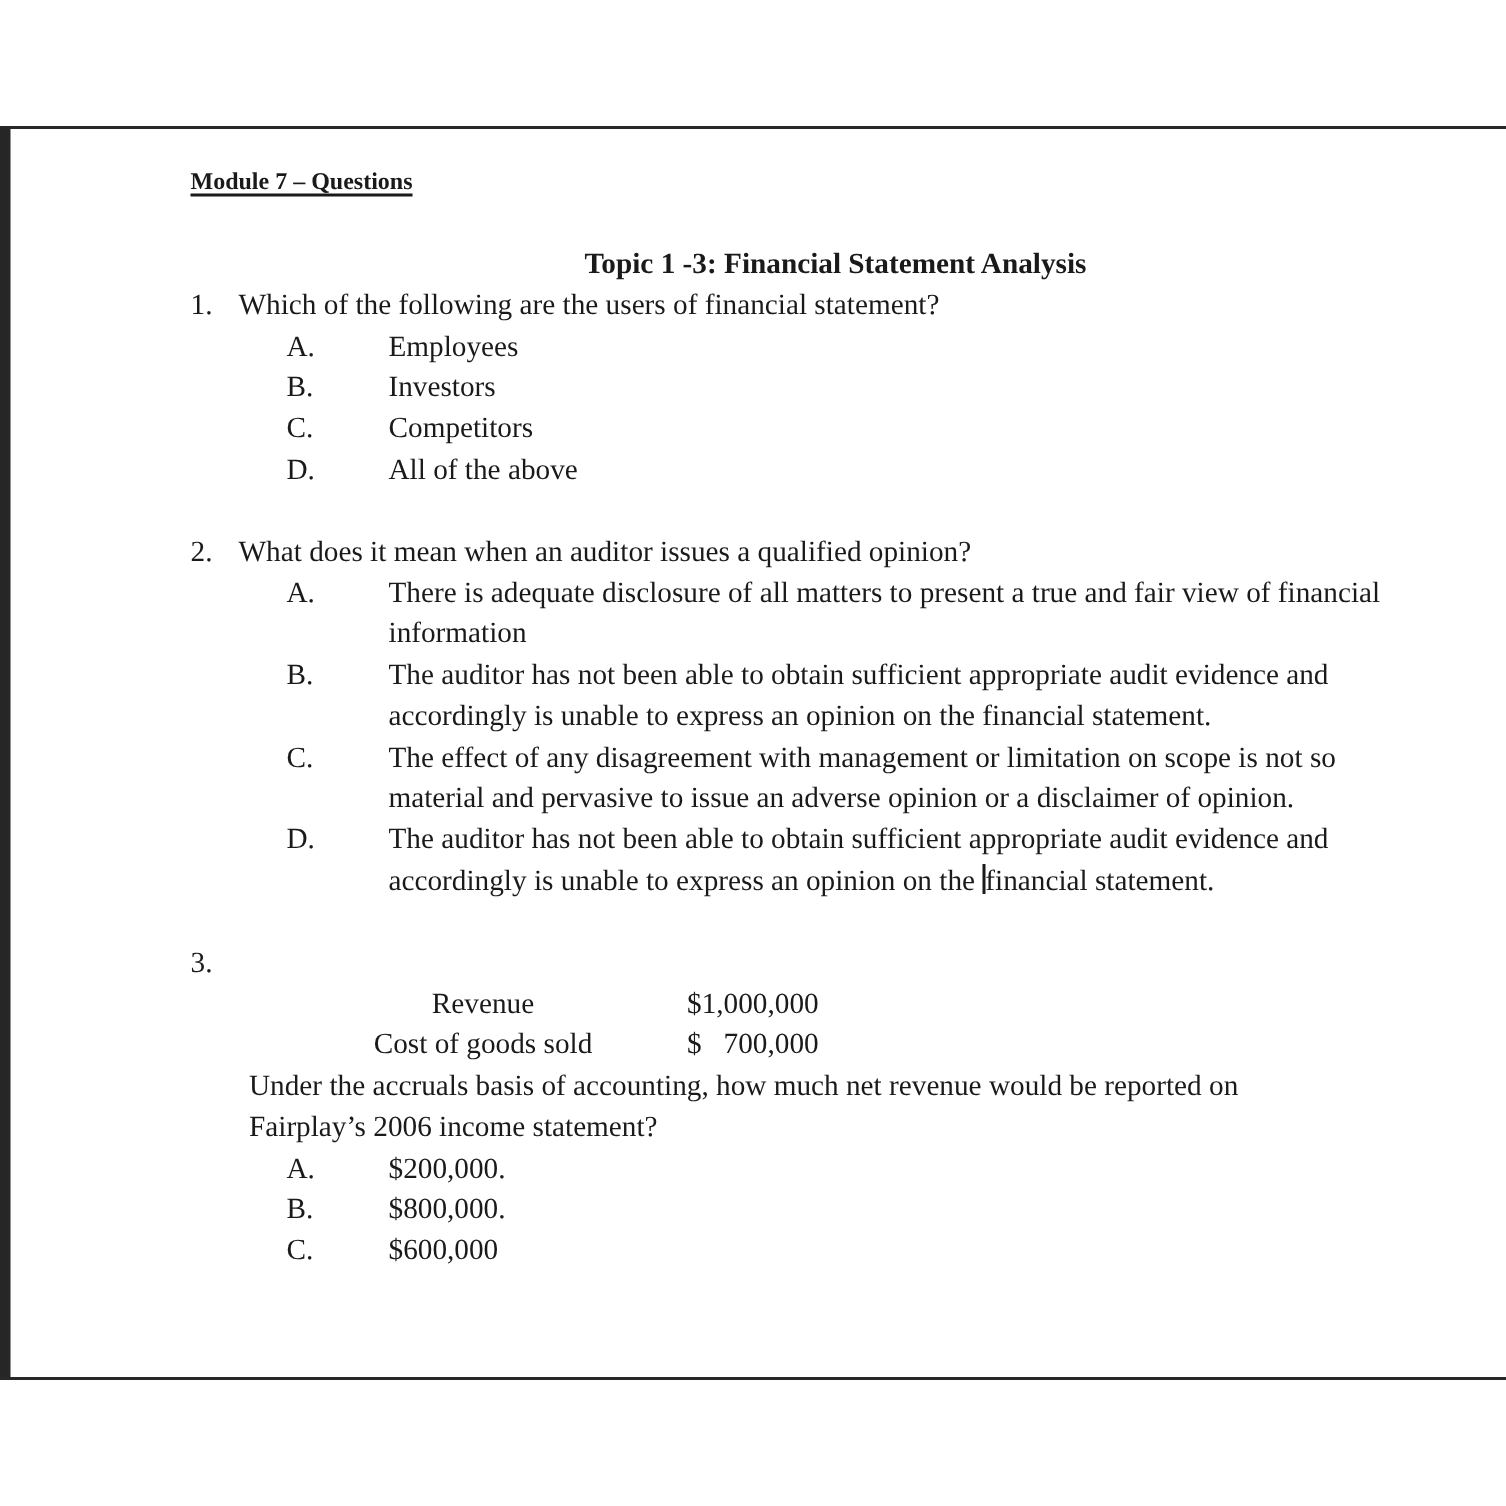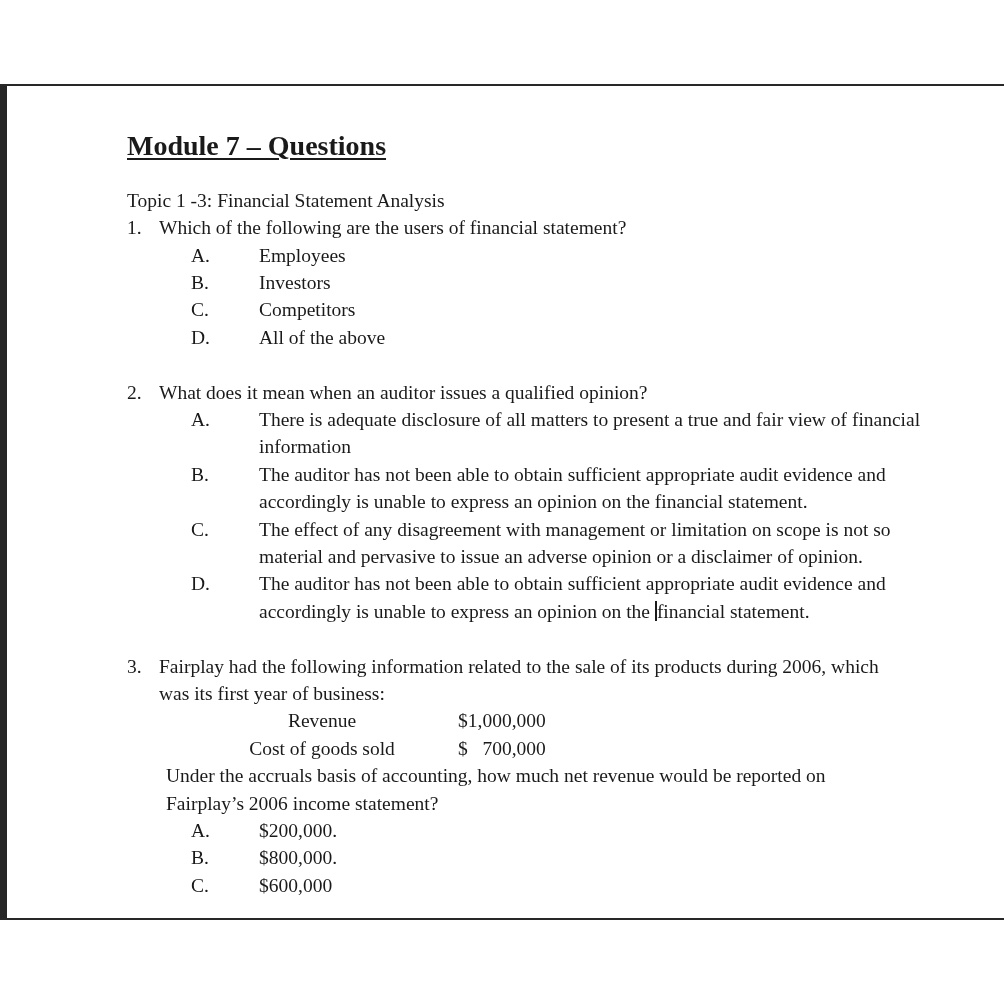--- a/index.html
+++ b/index.html
@@ -39,34 +39,34 @@
   .content {
     position: absolute;
     left: 127px;
     top: 0;
     width: 860px;
     padding-top: 22px;
     font-size: 19.5px;
     line-height: 27.4px;
   }
   .page-title {
-    font-size: 28px;
+    font-size: 16px;
     font-weight: bold;
     text-decoration: underline;
     text-decoration-thickness: 2px;
     text-underline-offset: 3px;
     height: 27.4px;
-    margin-top: 24px;
   }
   .spacer {
     height: 27.4px;
   }
   .section-heading {
-    font-weight: normal;
+    font-weight: bold;
     height: 27.4px;
+    text-align: center;
   }
   .q-head {
     display: flex;
   }
   .q-num {
     width: 32px;
     flex-shrink: 0;
   }
   .q-text {
     max-width: 722px;
@@ -166,21 +166,20 @@
         <span class="opt-label">D.</span>
         <span class="opt-text"><span>The auditor has not been able to obtain sufficient appropriate audit evidence and accordingly is unable to express an opinion on the </span><span class="caret"></span><span>financial statement.</span></span>
       </div>
     </div>
 
     <div class="spacer"></div>
 
     <div>
       <div class="q-head">
         <span class="q-num">3.</span>
-        <span class="q-text">Fairplay had the following information related to the sale of its products during 2006, which was its first year of business:</span>
       </div>
 
       <div>
         <div class="t-row">
           <span class="t-label">Revenue</span>
           <span class="t-value">$1,000,000</span>
         </div>
         <div class="t-row">
           <span class="t-label">Cost of goods sold</span>
           <span class="t-value">$   700,000</span>

